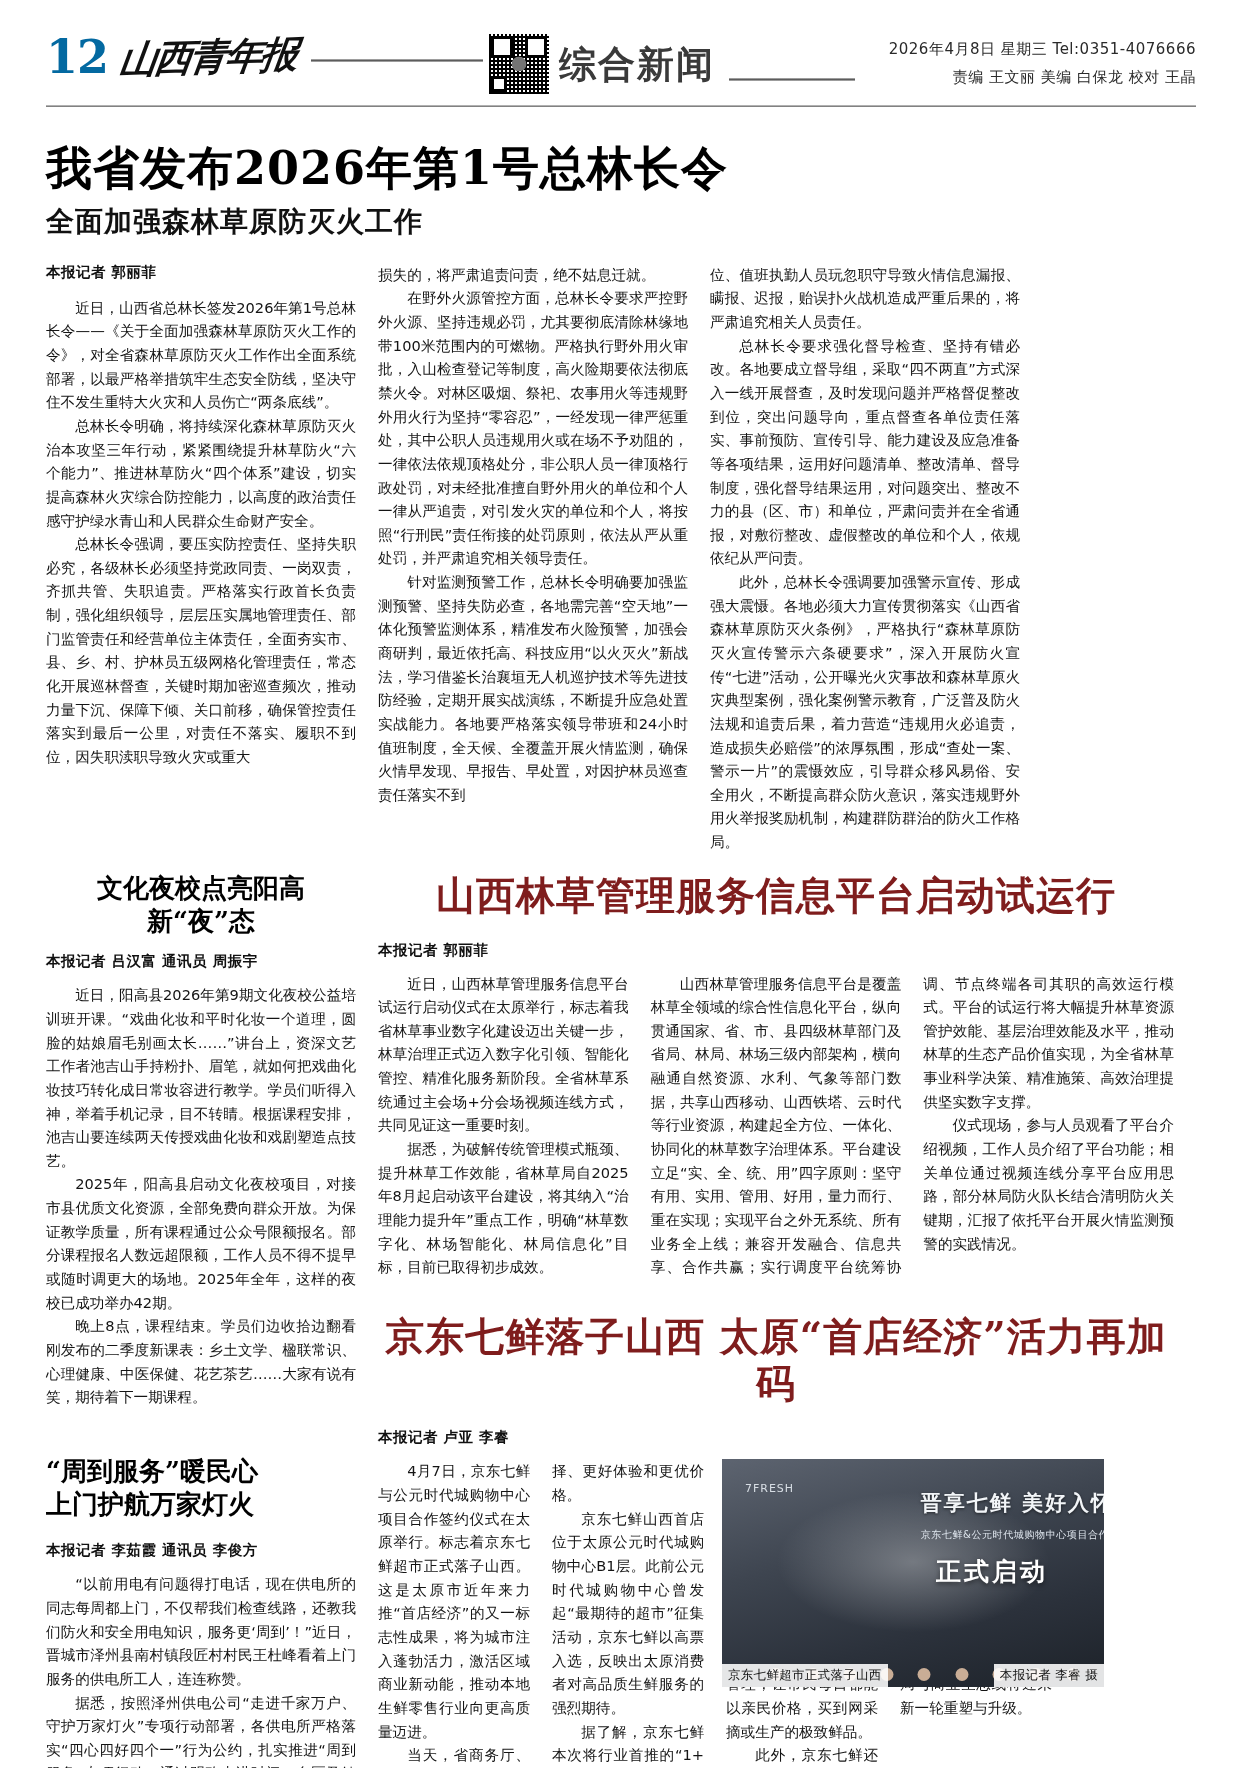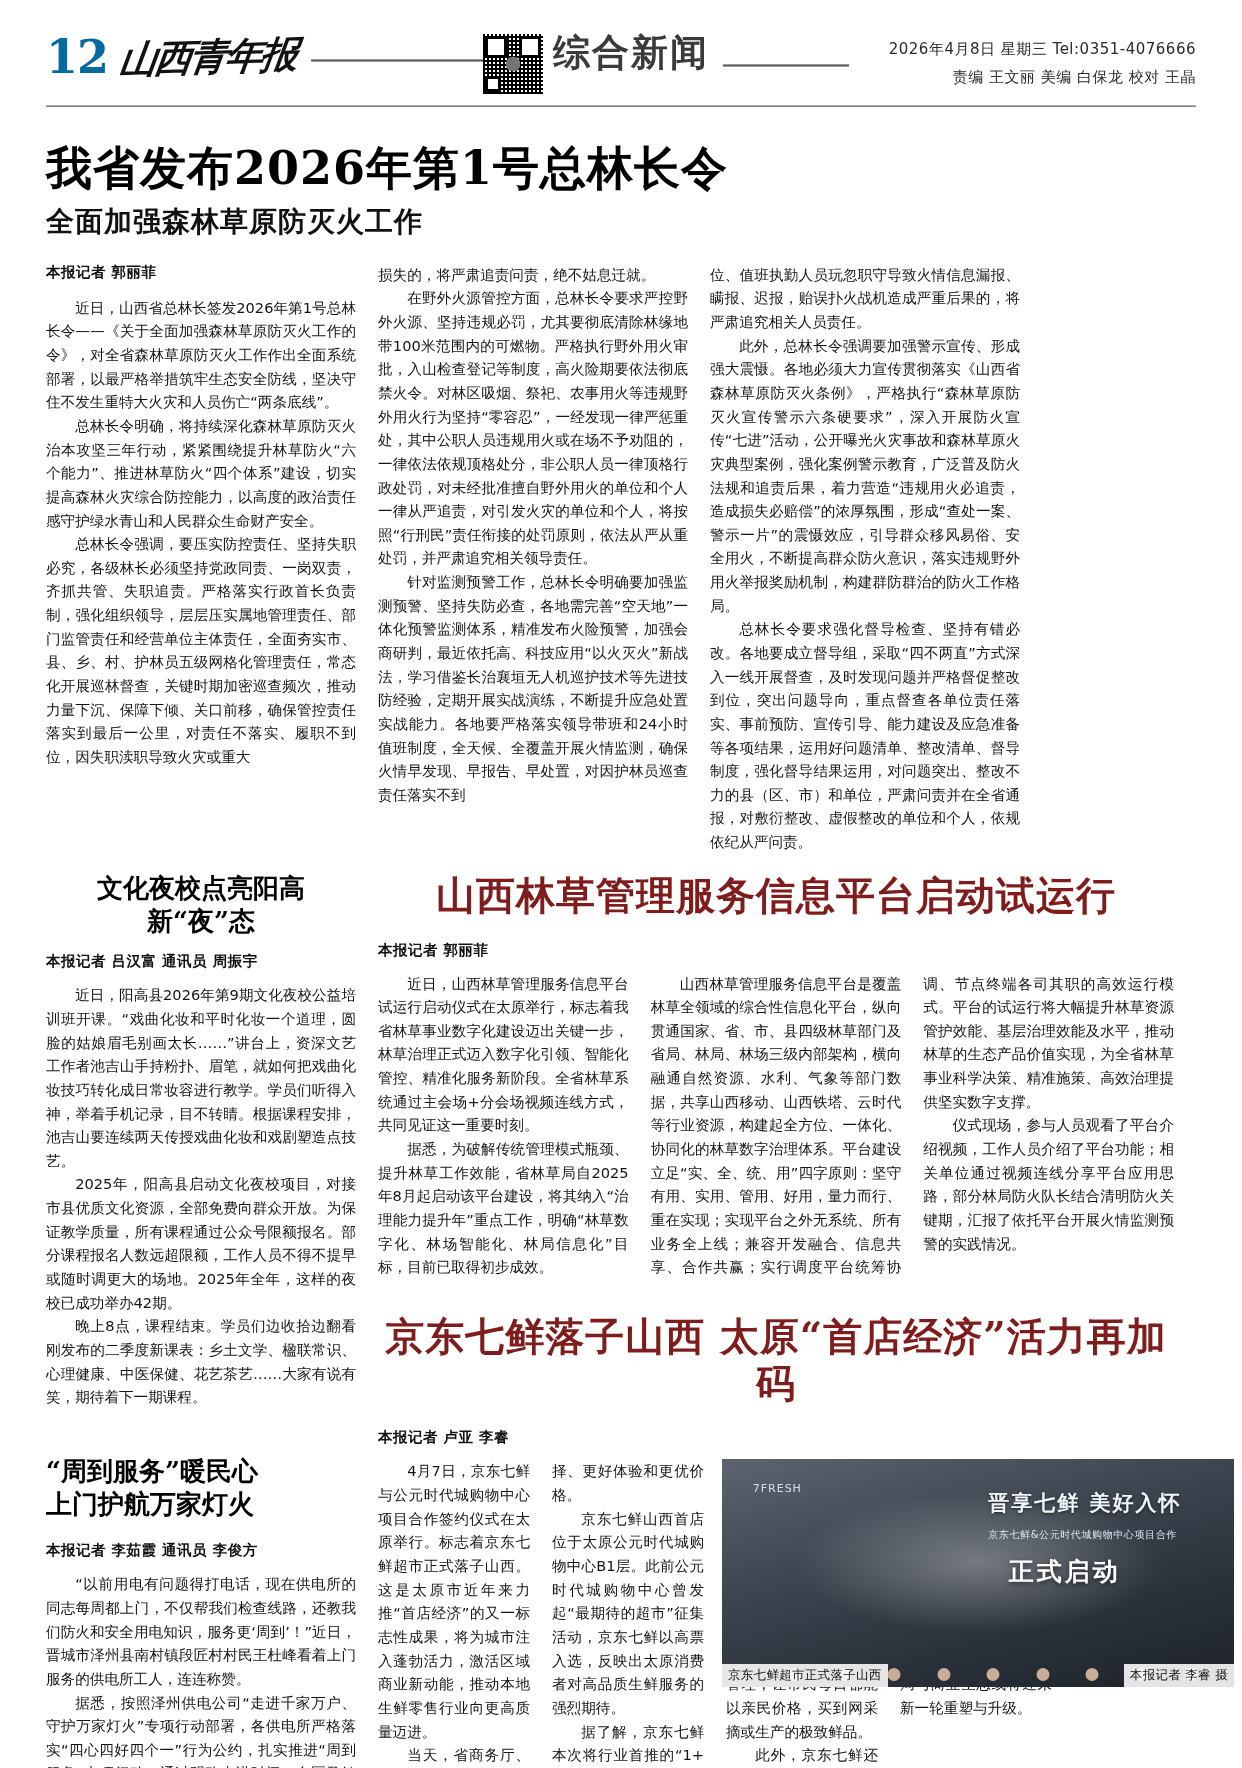--- a/index.html
+++ b/index.html
@@ -26,21 +26,21 @@
     font-size:38px; font-weight:bold; color:#111;
     font-style:italic; letter-spacing:-3px;
     transform:skewX(-9deg) rotate(-2deg);
     line-height:1; margin-bottom:4px;
   }
   .rule-left {
     width:172px; height:3px;
     background:linear-gradient(to bottom,#bdbdbd,#5c5c5c,#bdbdbd);
     margin-left:16px; margin-bottom:18px;
   }
-  .mh-center { display:flex; margin-left:0; }
+  .mh-center { display:flex; align-items:center; margin-left:6px; }
   .qr {
     width:60px; height:60px; margin-right:10px;
     background-color:#fff;
     background-image:
       repeating-linear-gradient(0deg,#111 0 2px,transparent 2px 4px),
       repeating-linear-gradient(90deg,#111 0 2px,transparent 2px 4px);
     background-size:4px 4px;
     position:relative;
     filter:contrast(1.4);
   }
@@ -110,21 +110,21 @@
   .sec-head-big {
     font-family:"DejaVu Serif", serif;
     font-size:39px; font-weight:bold; color:#7f1d1d;
     letter-spacing:1px; line-height:1.2; text-align:center;
   }
   .three-col { column-count:3; column-gap:22px; }
 
   
   .photo-wrap { width:452px; float:right; margin:0 0 8px 18px; }
   .photo {
-    width:512px; height:228px; position:relative; overflow:hidden;
+    width:382px; height:228px; position:relative; overflow:hidden;
     background:linear-gradient(165deg,#5d6470 0%,#3e4550 38%,#2b313b 70%,#1d2229 100%);
   }
   .photo .glow {
     position:absolute; left:50%; top:14%; transform:translateX(-50%);
     width:72%; height:62%; border-radius:50%;
     background:radial-gradient(ellipse at center,rgba(255,255,255,.30),rgba(255,255,255,0) 70%);
   }
   .ph-t1 {
     position:absolute; left:52%; top:13%;
     font-family:"DejaVu Serif", serif; font-size:21px; font-weight:bold;
@@ -196,22 +196,22 @@
         <p class="para">总林长令明确，将持续深化森林草原防灭火治本攻坚三年行动，紧紧围绕提升林草防火“六个能力”、推进林草防火“四个体系”建设，切实提高森林火灾综合防控能力，以高度的政治责任感守护绿水青山和人民群众生命财产安全。</p>
         <p class="para">总林长令强调，要压实防控责任、坚持失职必究，各级林长必须坚持党政同责、一岗双责，齐抓共管、失职追责。严格落实行政首长负责制，强化组织领导，层层压实属地管理责任、部门监管责任和经营单位主体责任，全面夯实市、县、乡、村、护林员五级网格化管理责任，常态化开展巡林督查，关键时期加密巡查频次，推动力量下沉、保障下倾、关口前移，确保管控责任落实到最后一公里，对责任不落实、履职不到位，因失职渎职导致火灾或重大</p>
       </div>
       <div class="lead-col">
         <p class="para noindent">损失的，将严肃追责问责，绝不姑息迁就。</p>
         <p class="para">在野外火源管控方面，总林长令要求严控野外火源、坚持违规必罚，尤其要彻底清除林缘地带100米范围内的可燃物。严格执行野外用火审批，入山检查登记等制度，高火险期要依法彻底禁火令。对林区吸烟、祭祀、农事用火等违规野外用火行为坚持“零容忍”，一经发现一律严惩重处，其中公职人员违规用火或在场不予劝阻的，一律依法依规顶格处分，非公职人员一律顶格行政处罚，对未经批准擅自野外用火的单位和个人一律从严追责，对引发火灾的单位和个人，将按照“行刑民”责任衔接的处罚原则，依法从严从重处罚，并严肃追究相关领导责任。</p>
         <p class="para">针对监测预警工作，总林长令明确要加强监测预警、坚持失防必查，各地需完善“空天地”一体化预警监测体系，精准发布火险预警，加强会商研判，最近依托高、科技应用“以火灭火”新战法，学习借鉴长治襄垣无人机巡护技术等先进技防经验，定期开展实战演练，不断提升应急处置实战能力。各地要严格落实领导带班和24小时值班制度，全天候、全覆盖开展火情监测，确保火情早发现、早报告、早处置，对因护林员巡查责任落实不到</p>
       </div>
       <div class="lead-col">
         <p class="para noindent">位、值班执勤人员玩忽职守导致火情信息漏报、瞒报、迟报，贻误扑火战机造成严重后果的，将严肃追究相关人员责任。</p>
+        <p class="para">总林长令要求强化督导检查、坚持有错必改。各地要成立督导组，采取“四不两直”方式深入一线开展督查，及时发现问题并严格督促整改到位，突出问题导向，重点督查各单位责任落实、事前预防、宣传引导、能力建设及应急准备等各项结果，运用好问题清单、整改清单、督导制度，强化督导结果运用，对问题突出、整改不力的县（区、市）和单位，严肃问责并在全省通报，对敷衍整改、虚假整改的单位和个人，依规依纪从严问责。</p>
         <p class="para">此外，总林长令强调要加强警示宣传、形成强大震慑。各地必须大力宣传贯彻落实《山西省森林草原防灭火条例》，严格执行“森林草原防灭火宣传警示六条硬要求”，深入开展防火宣传“七进”活动，公开曝光火灾事故和森林草原火灾典型案例，强化案例警示教育，广泛普及防火法规和追责后果，着力营造“违规用火必追责，造成损失必赔偿”的浓厚氛围，形成“查处一案、警示一片”的震慑效应，引导群众移风易俗、安全用火，不断提高群众防火意识，落实违规野外用火举报奖励机制，构建群防群治的防火工作格局。</p>
-        <p class="para">总林长令要求强化督导检查、坚持有错必改。各地要成立督导组，采取“四不两直”方式深入一线开展督查，及时发现问题并严格督促整改到位，突出问题导向，重点督查各单位责任落实、事前预防、宣传引导、能力建设及应急准备等各项结果，运用好问题清单、整改清单、督导制度，强化督导结果运用，对问题突出、整改不力的县（区、市）和单位，严肃问责并在全省通报，对敷衍整改、虚假整改的单位和个人，依规依纪从严问责。</p>
       </div>
     </div>
   </div>
 
   <div class="lower">
 
     <div class="col-left">
 
       <div>
         <div class="sec-head-2">文化夜校点亮阳高新“夜”态</div>

